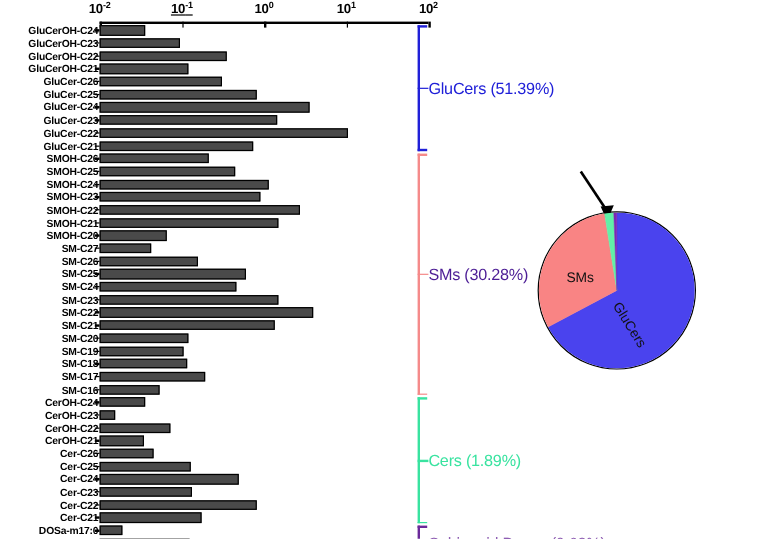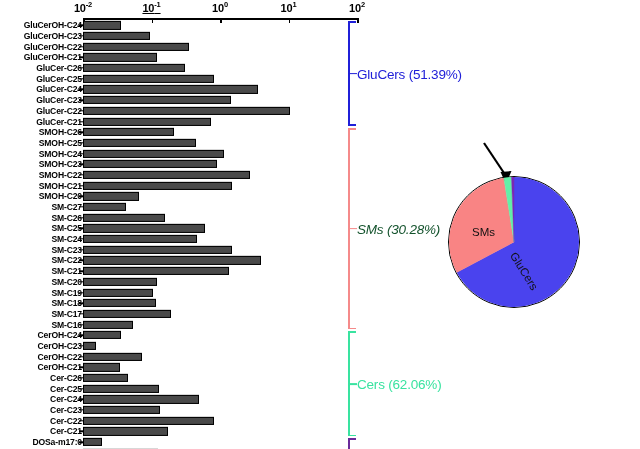--- a/index.html
+++ b/index.html
@@ -424,28 +424,28 @@
           <div class="cap-top" style="background: rgb(32, 32, 216);"></div>
           <div class="cap-bot" style="background: rgb(32, 32, 216);"></div>
           <div class="stem" style="background: rgb(32, 32, 216);"></div>
           <div class="bracket-label" style="color: rgb(32, 32, 216);">GluCers (51.39%)</div>
         </div>
         <div class="bracket" style="left: 348px; top: 128px; height: 201.3px;">
           <div class="spine" style="background: rgb(245, 138, 138);"></div>
           <div class="cap-top" style="background: rgb(245, 138, 138);"></div>
           <div class="cap-bot" style="background: rgb(245, 138, 138);"></div>
           <div class="stem" style="background: rgb(245, 138, 138);"></div>
-          <div class="bracket-label" style="color: #14532d; font-style: italic;">SMs (30.28%)</div>
+          <div class="bracket-label" style="color: #4c1d95;">SMs (30.28%)</div>
         </div>
         <div class="bracket" style="left: 348px; top: 331.3px; height: 105px;">
           <div class="spine" style="background: rgb(57, 227, 160);"></div>
           <div class="cap-top" style="background: rgb(57, 227, 160);"></div>
           <div class="cap-bot" style="background: rgb(57, 227, 160);"></div>
           <div class="stem" style="background: rgb(57, 227, 160);"></div>
-          <div class="bracket-label" style="color: rgb(57, 227, 160);">Cers (62.06%)</div>
+          <div class="bracket-label" style="color: rgb(57, 227, 160);">Cers (1.89%)</div>
         </div>
         <div class="bracket" style="left: 348px; top: 438.3px; height: 30.1px;">
           <div class="spine" style="background: rgb(106, 42, 154);"></div>
           <div class="cap-top" style="background: rgb(106, 42, 154);"></div>
           <div class="bracket-label" style="color: rgb(106, 42, 154);">Sphingoid Bases (0.62%)</div>
         </div>
       </div>
   </div>
 
   <div class="piechart">

